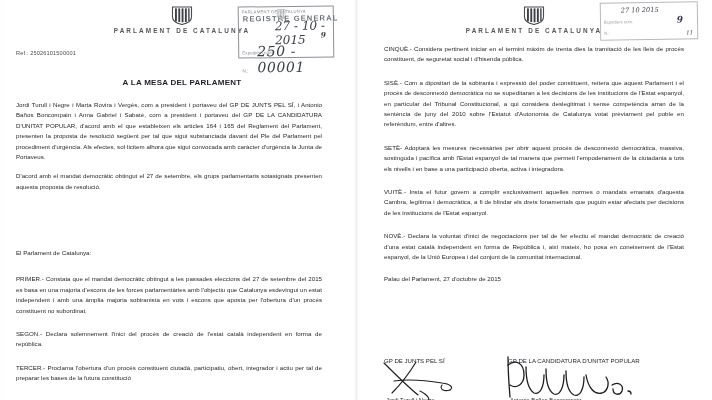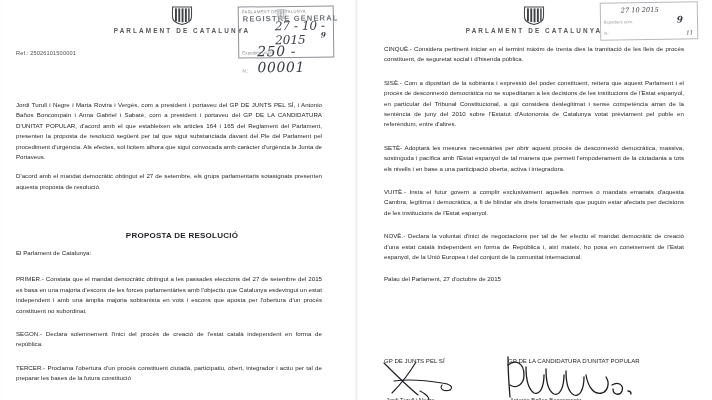--- a/index.html
+++ b/index.html
@@ -239,27 +239,27 @@
       <div class="stamp-big">REGISTRE GENERAL</div>
       <div class="hand hand-date">27 - 10 - 2015</div>
       <div class="stamp-row" style="top:26px;">Expedient núm.</div>
       <div class="hand hand-num">9</div>
       <div class="stamp-row" style="top:38px;">N.:</div>
       <div class="hand hand-reg">250 - 00001</div>
     </div>
 
     <div class="ref">Ref.: 25026101500001</div>
 
+    <div class="section-head head-mesa">A LA MESA DEL PARLAMENT</div>
 
     <div class="col" style="top:100px;">
       <p class="para">Jordi Turull i Negre i Marta Rovira i Vergés, com a president i portaveu del GP DE JUNTS PEL SÍ, i Antonio Baños Boncompain i Anna Gabriel i Sabaté, com a president i portaveu del GP DE LA CANDIDATURA D'UNITAT POPULAR, d'acord amb el que estableixen els articles 164 i 165 del Reglament del Parlament, presenten la proposta de resolució següent per tal que sigui substanciada davant del Ple del Parlament pel procediment d'urgència. Als efectes, sol·licitem alhora que sigui convocada amb caràcter d'urgència la Junta de Portaveus.</p>
       <p class="para">D'acord amb el mandat democràtic obtingut el 27 de setembre, els grups parlamentaris sotasignats presenten aquesta proposta de resolució.</p>
     </div>
 
-    <div class="section-head head-proposta">PROPOSTA DE RESOLUCIÓ</div>
 
     <div class="col" style="top:248px;">
       <p class="para nojust" style="margin-bottom:16px;">El Parlament de Catalunya:</p>
       <p class="para" style="margin-bottom:13px;">PRIMER.- Constata que el mandat democràtic obtingut a les passades eleccions del 27 de setembre del 2015 es basa en una majoria d'escons de les forces parlamentàries amb l'objectiu que Catalunya esdevingui un estat independent i amb una àmplia majoria sobiranista en vots i escons que aposta per l'obertura d'un procés constituent no subordinat.</p>
       <p class="para" style="margin-bottom:13px;">SEGON.- Declara solemnement l'inici del procés de creació de l'estat català independent en forma de república.</p>
       <p class="para">TERCER.- Proclama l'obertura d'un procés constituent ciutadà, participatiu, obert, integrador i actiu per tal de preparar les bases de la futura constitució</p>
     </div>
   </div>
 
   <div class="page page-right">

